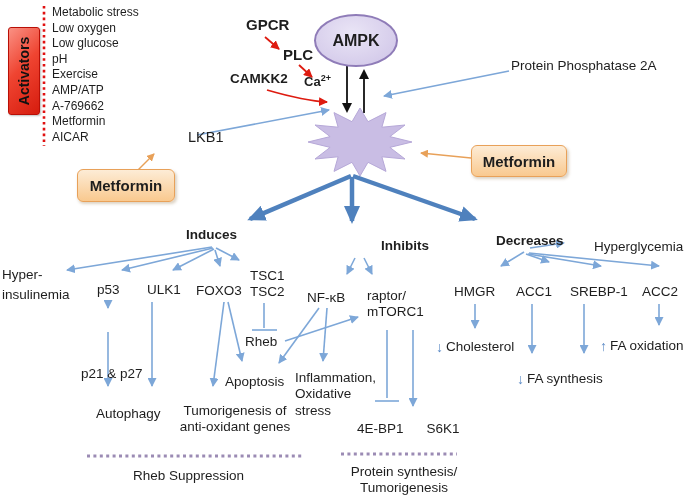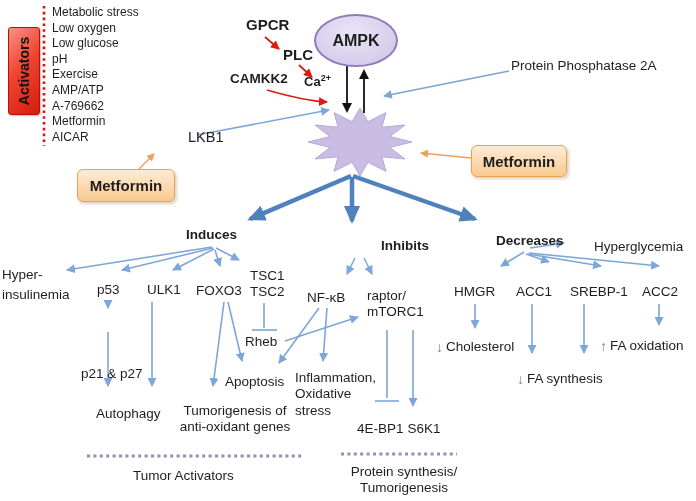--- a/index.html
+++ b/index.html
@@ -193,21 +193,21 @@
   <div class="abs lbl" style="left:307px;top:290px;">NF-κB</div>
   <div class="abs lbl" style="left:367px;top:288px;">
     <div>raptor/</div>
     <div>mTORC1</div>
   </div>
   <div class="abs lbl" style="left:295px;top:370px;">
     <div>Inflammation,</div>
     <div>Oxidative</div>
     <div>stress</div>
   </div>
-  <div class="abs lbl row" style="left:357px;top:421px;gap:4px;">
+  <div class="abs lbl row" style="left:357px;top:421px;gap:23px;">
     <span>4E-BP1</span>
       <span>S6K1</span>
   </div>
 
   <div class="abs bold" style="left:496px;top:233px;font-size:13.5px;">Decreases</div>
   <div class="abs lbl" style="left:574px;top:239px;margin-left:20px;">Hyperglycemia</div>
   <div class="abs lbl" style="left:454px;top:284px;">HMGR</div>
   <div class="abs lbl" style="left:516px;top:284px;">ACC1</div>
   <div class="abs lbl" style="left:570px;top:284px;">SREBP-1</div>
   <div class="abs lbl" style="left:642px;top:284px;">ACC2</div>
@@ -218,19 +218,19 @@
   </div>
   <div class="abs lbl row" style="left:517px;top:371px;">
     <span class="glyph">↓</span>
     <span>FA synthesis</span>
   </div>
   <div class="abs lbl row" style="left:600px;top:338px;">
     <span class="glyph">↑</span>
     <span>FA oxidation</span>
   </div>
 
-  <div class="abs lbl" style="left:133px;top:468px;">Tumor Activators</div>
+  <div class="abs lbl" style="left:133px;top:468px;">Rheb Suppression</div>
   <div class="abs lbl ctr" style="left:330px;top:464px;width:148px;">
     <div>Protein synthesis/</div>
     <div>Tumorigenesis</div>
   </div>
 
 </div>
 
 </body></html>

